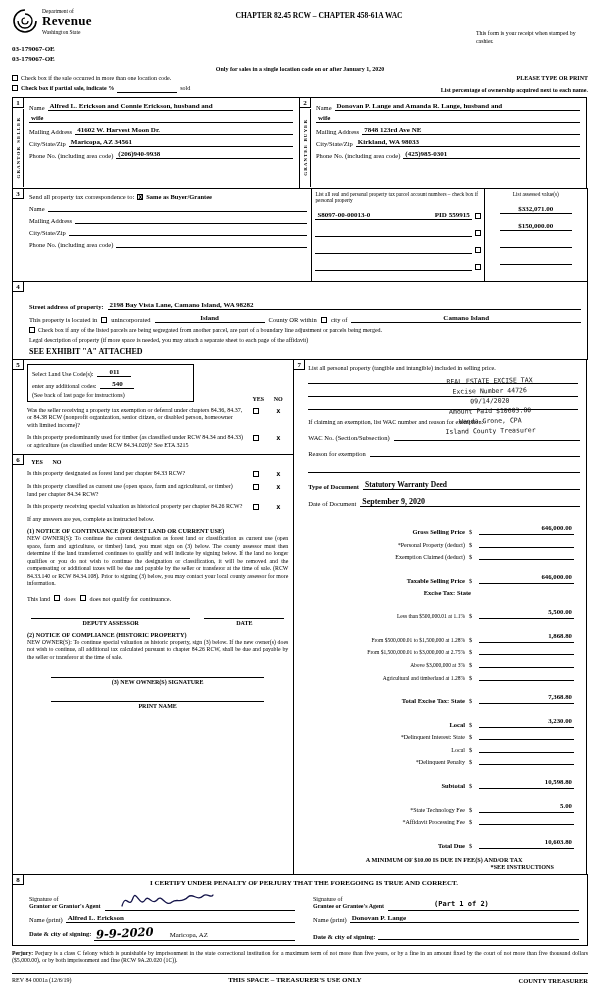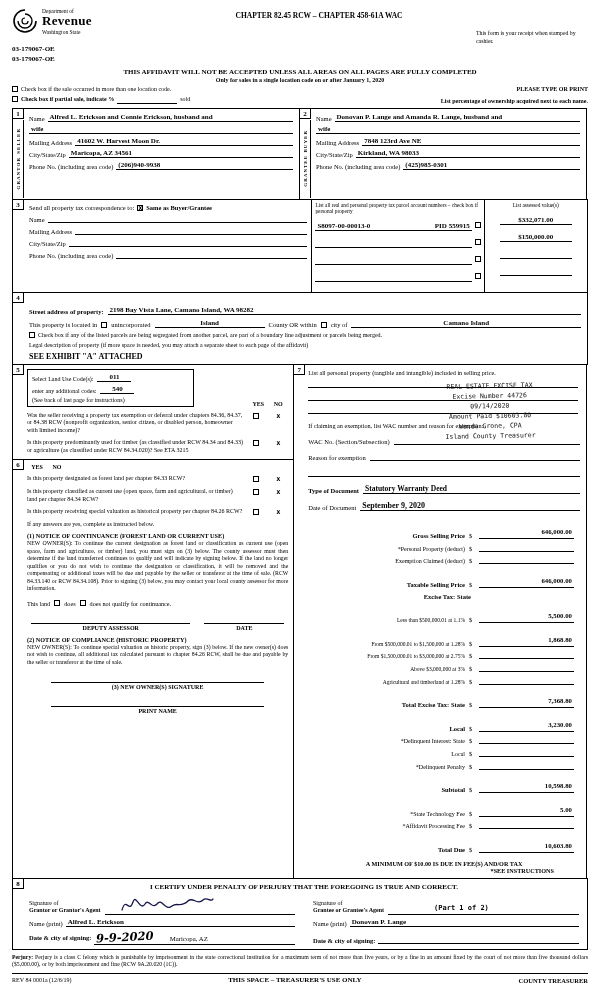--- a/index.html
+++ b/index.html
@@ -40,21 +40,21 @@
   .lbl { white-space:nowrap; font-size:6.5px; }
   .fill { flex:1 1 auto; border-bottom:1px solid #000; min-height:9px; padding:0 2px; }
   .val { font-weight:bold; font-size:7px; }
   .fill-s { flex:0 0 60px; }
 
   .sec3-grid { display:flex; min-height:92px; }
   .s3l { width:52%; padding:3px 4px 4px 16px; }
   .s3m { width:30%; border-left:1px solid #000; padding:2px 3px; }
   .s3r { width:18%; border-left:1px solid #000; padding:2px 15px; }
   .small-head { font-size:5.3px; line-height:1.2; }
-  .p-row { display:flex; align-items:flex-start; gap:3px; margin-top:8px; }
+  .p-row { display:flex; align-items:center; gap:3px; margin-top:8px; }
   .p-row .fill { display:flex; justify-content:space-between; }
   .a-row { margin-top:8px; }
   .a-row .fill { text-align:center; }
 
   .sec4 { padding:2px 6px 3px 16px; }
   .s4line { display:flex; align-items:flex-end; gap:4px; margin-top:4px; font-size:6.5px; flex-wrap:nowrap; }
   .s4txt { font-size:6px; margin-top:4px; }
   .exhibit { font-weight:bold; font-size:8px; margin-top:4px; }
 
   .row567 { display:flex; min-height:428px; }
@@ -141,21 +141,20 @@
       <div class="ids">
         <div>03-179067-OE</div>
         <div>03-179067-OE</div>
       </div>
     </div>
     <div>
       <div class="chapter">CHAPTER 82.45 RCW – CHAPTER 458-61A WAC</div>
     </div>
     <div class="receipt">This form is your receipt when stamped by cashier.</div>
   </div>
-  <div class="warning">THIS AFFIDAVIT WILL NOT BE ACCEPTED UNLESS ALL AREAS ON ALL PAGES ARE FULLY COMPLETED</div>
   <div class="single">Only for sales in a single location code on or after January 1, 2020</div>
 
   <div class="hdr-row">
     <span class="cbline">
       <span class="cb"></span>
       <span>Check box if the sale occurred in more than one location code.</span>
     </span>
     <span class="b">PLEASE TYPE OR PRINT</span>
   </div>
   <div class="hdr-row">
@@ -299,21 +298,21 @@
           </div>
         <div class="a-row f">
             <span class="fill"><span class="val"></span></span>
           </div>
       </div>
     </div>
   </div>
 
   <div class="box mt sec4">
     <span class="sec-num">4</span>
-    <div class="s4line" style="margin-top:11px">
+    <div class="s4line" style="margin-top:17px">
       <span class="lbl b">Street address of property:</span>
       <span class="fill"><span class="val">2198 Bay Vista Lane, Camano Island, WA 98282</span></span>
     </div>
     <div class="s4line">
       <span>This property is located in</span>
       <span class="cb"></span>
       <span>unincorporated</span>
       <span class="fill" style="flex:0 0 110px;text-align:center"><span class="val">Island</span></span>
       <span>County OR within</span>
       <span class="cb"></span>

